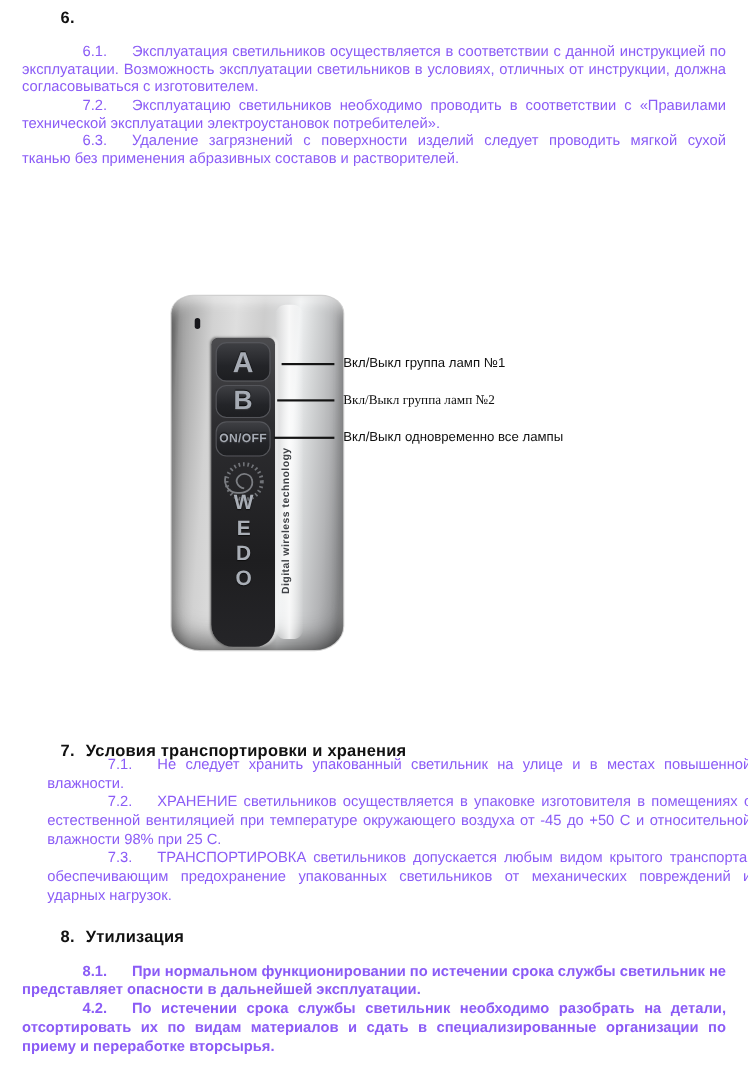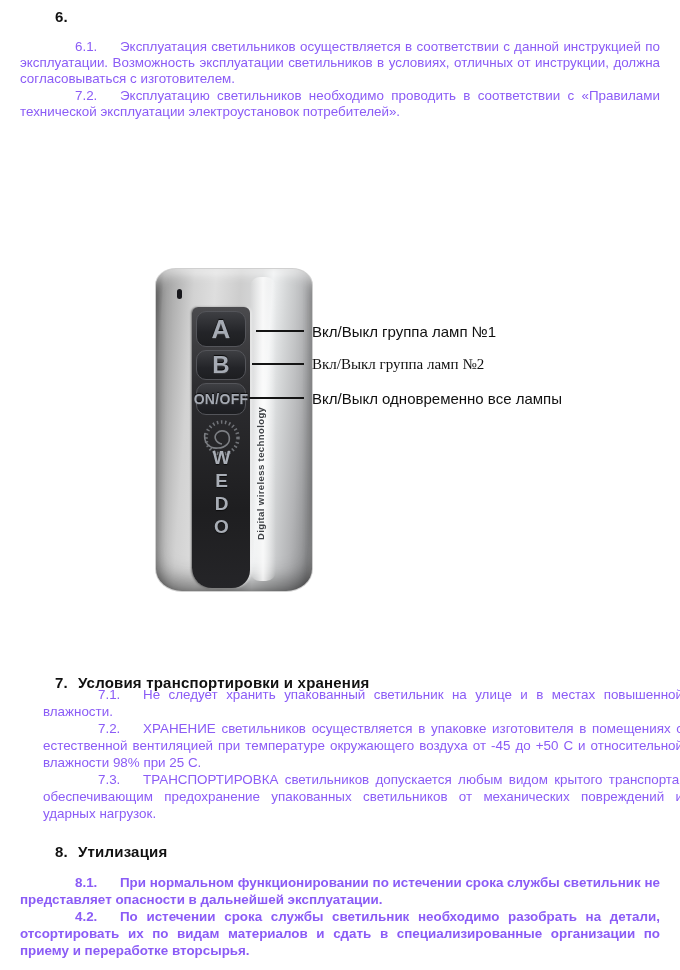--- a/index.html
+++ b/index.html
@@ -58,55 +58,56 @@
   .rbtn{
     width:50px; margin:0 auto 3px auto; box-sizing:border-box;
     background:linear-gradient(180deg,#3e3f43,#232428 60%,#1d1e21);
     border:1px solid #54555a; border-radius:10px;
     color:#a6abb4; font-weight:bold; text-align:center;
     display:flex; align-items:center; justify-content:center;
     text-shadow:0 -1px 1px rgba(0,0,0,.85), 0 1px 1px rgba(255,255,255,.12);
   }
   .btn-a{height:36px; font-size:26px;}
   .btn-b{height:30px; font-size:24px;}
-  .btn-onoff{height:32px; font-size:14px; letter-spacing:.3px;}
+  .btn-onoff{height:32px; font-size:11px; letter-spacing:.3px;}
   .swirl{position:absolute; left:6px; top:106px; opacity:.85;}
   .brand{
     position:absolute; left:50%; transform:translateX(-50%); top:140px; height:140px;
     writing-mode:vertical-rl; text-orientation:upright;
     font-weight:bold; font-size:19px; letter-spacing:2px; color:#a9aeb6;
     text-shadow:0 1px 1px rgba(0,0,0,.6);
   }
   .side-text{
     position:absolute; left:99px; top:116px; height:155px;
     writing-mode:vertical-rl; transform:rotate(180deg);
     font-size:9.5px; font-weight:bold; color:#3f4246; letter-spacing:.4px;
     white-space:nowrap;
   }
   
   .callout-line{position:absolute; height:2px; background:#141414;}
   .cl-1{left:256px; top:330px; width:48px;}
   .cl-2{left:252px; top:363px; width:52px;}
   .cl-3{left:249px; top:397px; width:55px;}
   .callout-label{
-    position:absolute; left:312px; font-size:15px; color:#101010; white-space:nowrap;
+    position:absolute; left:312px; font-size:12px; color:#101010; white-space:nowrap;
   }
   .lb-1{top:323px;} .lb-2{top:356px;font-family:Liberation Serif, serif;} .lb-3{top:390px;}
 </style>
 </head>
 <body>
 
 <div class="page">
 
   <div class="sec-head" style="top:8px;">
     <span class="num">6.</span>
   </div>
   <div class="paras" style="top:39px;">
     <p><span class="pnum">6.1.</span><span>Эксплуатация светильников осуществляется в соответствии с данной инструкцией по эксплуатации. Возможность эксплуатации светильников в условиях, отличных от инструкции, должна согласовываться с изготовителем.</span></p>
     <p><span class="pnum">7.2.</span><span>Эксплуатацию светильников необходимо проводить в соответствии с «Правилами технической эксплуатации электроустановок потребителей».</span></p>
+    <p><span class="pnum">6.3.</span><span>Удаление загрязнений с поверхности изделий следует проводить мягкой сухой тканью без применения абразивных составов и растворителей.</span></p>
   </div>
 
 
   <div class="remote">
     <div class="led"></div>
     <div class="shine"></div>
     <div class="panel">
       <div class="rbtn btn-a">A</div>
       <div class="rbtn btn-b">B</div>
       <div class="rbtn btn-onoff">ON/OFF</div>

